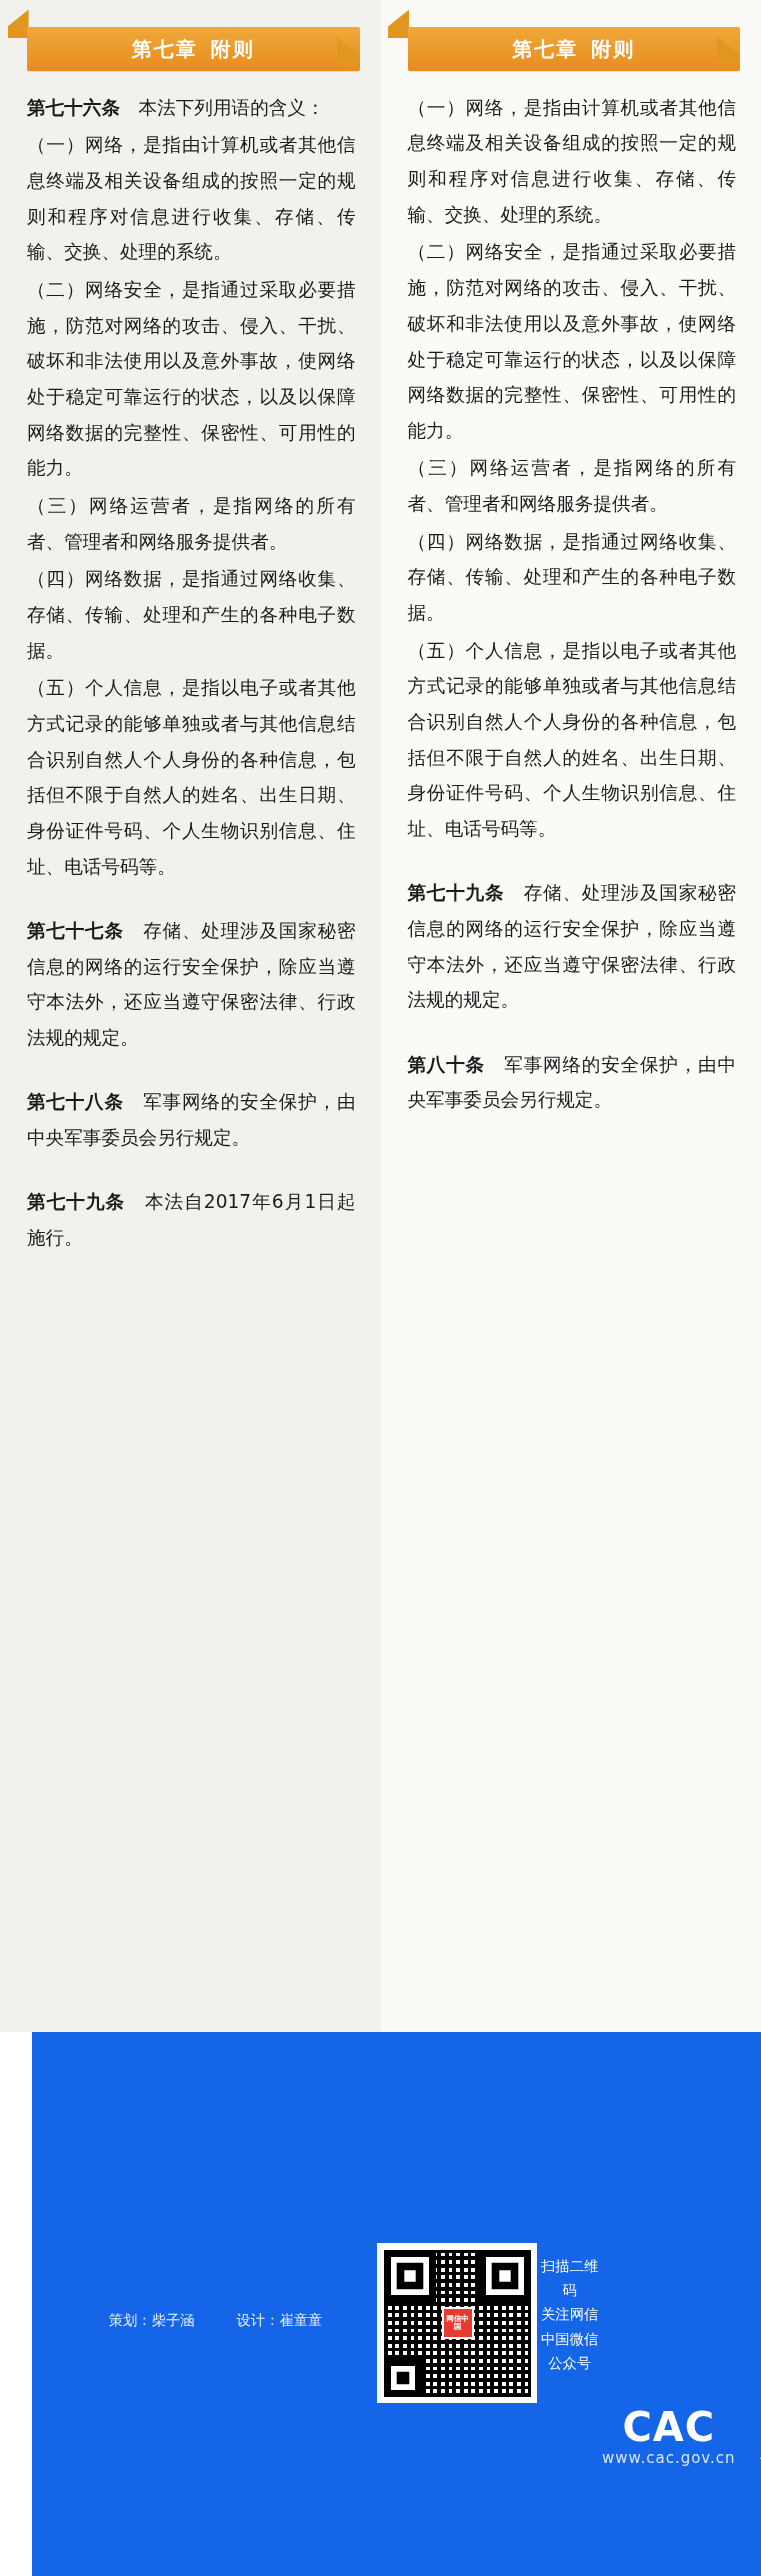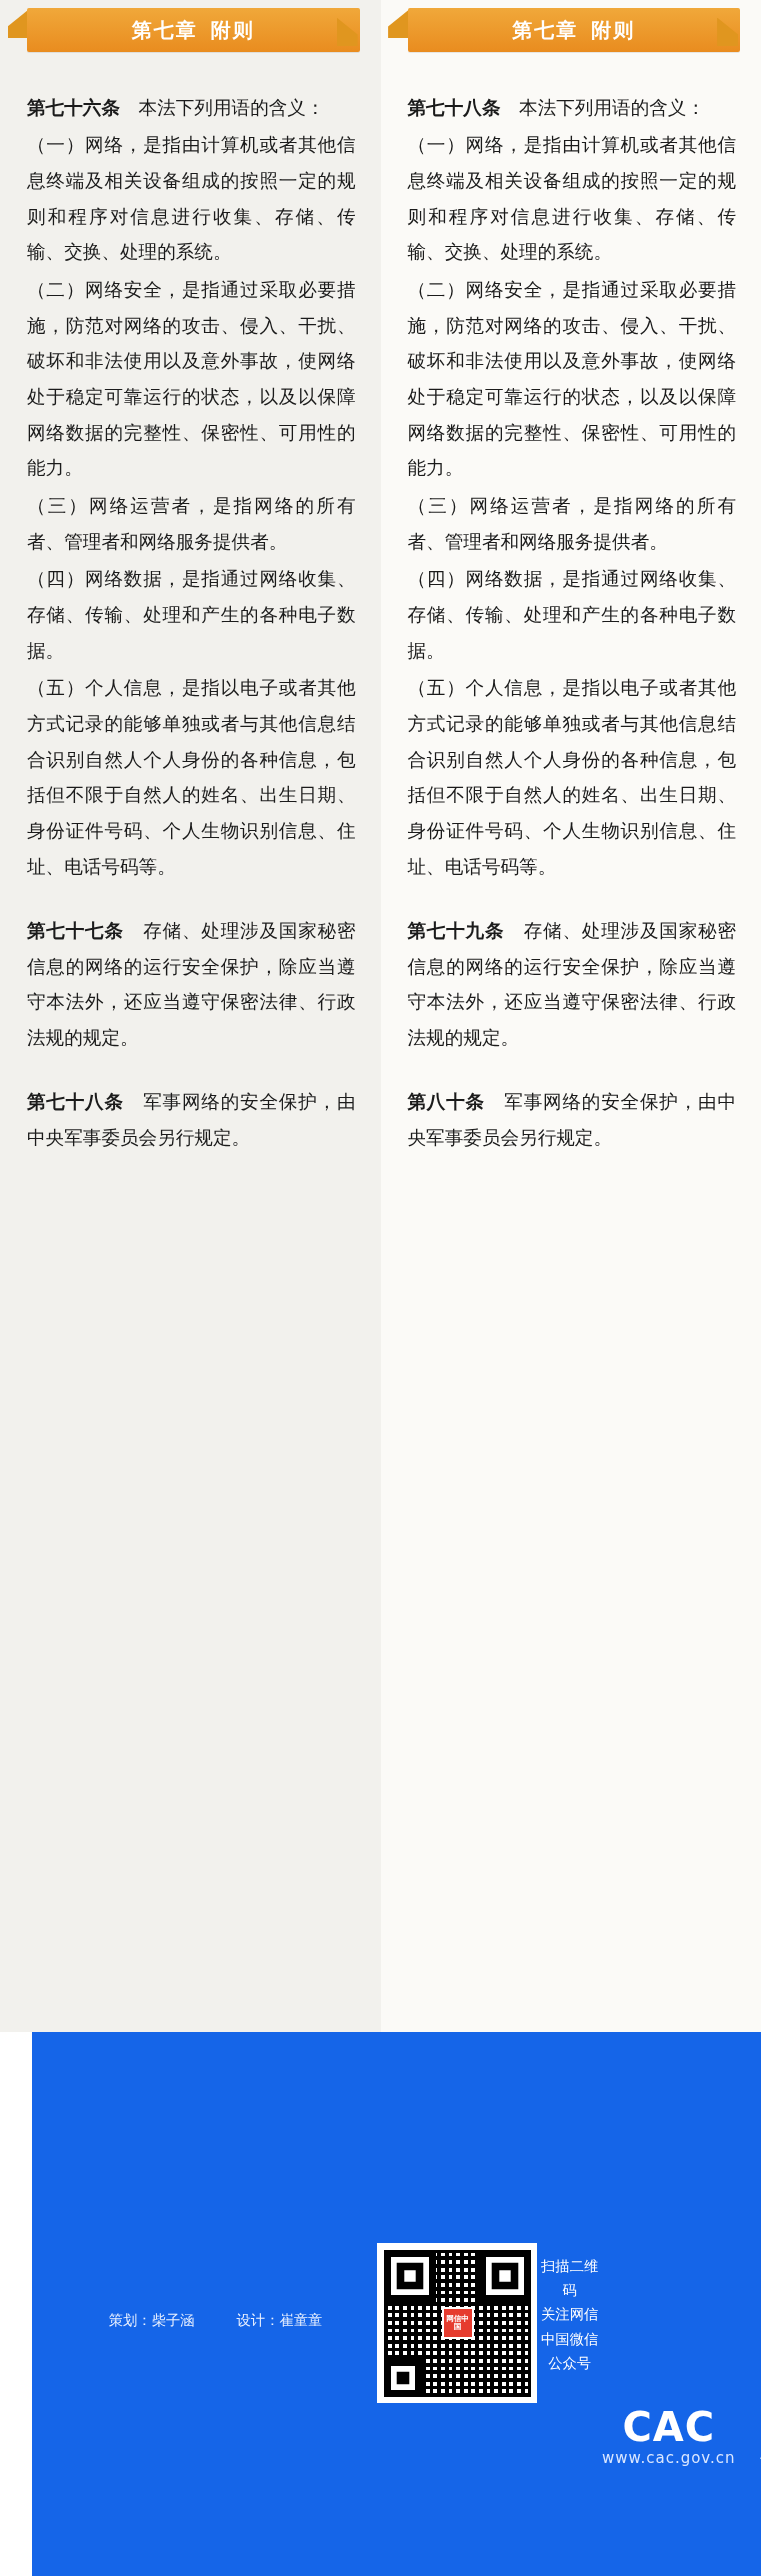--- a/index.html
+++ b/index.html
@@ -36,21 +36,21 @@
   .col-left {
     background: #f2f1ed;
   }
   .col-right {
     background: #fbfaf7;
   }
   
   .banner-wrap {
     position: relative;
     height: 86px;
-    padding-top: 8px;
+    padding-top: 27px;
   }
   .banner {
     position: relative;
     margin: 0 21px 0 27px;
     height: 44px;
     background: linear-gradient(180deg, #f0a83a 0%, #e98c1f 100%);
     border-radius: 1.9px;
     display: flex;
     align-items: center;
     justify-content: center;
@@ -235,37 +235,39 @@
         </div>
 
         <div class="article">
           <p class="para"><span class="num">第七十七条</span>　<span>存储、处理涉及国家秘密信息的网络的运行安全保护，除应当遵守本法外，还应当遵守保密法律、行政法规的规定。</span></p>
         </div>
 
         <div class="article">
           <p class="para"><span class="num">第七十八条</span>　<span>军事网络的安全保护，由中央军事委员会另行规定。</span></p>
         </div>
 
+        <div class="article">
+          <p class="para"><span class="num">第七十九条</span>　<span>本法自2017年6月1日起施行。</span></p>
+        </div>
 
       </div>
     </div>
 
     <div class="column col-right">
       <div class="banner-wrap">
         <div class="ribbon-tail-left2"></div>
         <div class="banner">
           <div class="ribbon-tail-right"></div>
           <span class="banner-text"><span>第七章</span><span class="sp"></span><span>附则</span></span>
         </div>
       </div>
 
       <div class="body-text">
 
         <div class="article" style="margin-top:3.8px;">
-          <p class="para"><span class="num">第七十八条</span>　<span>本法下列用语的含义：</span></p>
           <p class="para">（一）网络，是指由计算机或者其他信息终端及相关设备组成的按照一定的规则和程序对信息进行收集、存储、传输、交换、处理的系统。</p>
           <p class="para">（二）网络安全，是指通过采取必要措施，防范对网络的攻击、侵入、干扰、破坏和非法使用以及意外事故，使网络处于稳定可靠运行的状态，以及以保障网络数据的完整性、保密性、可用性的能力。</p>
           <p class="para">（三）网络运营者，是指网络的所有者、管理者和网络服务提供者。</p>
           <p class="para">（四）网络数据，是指通过网络收集、存储、传输、处理和产生的各种电子数据。</p>
           <p class="para">（五）个人信息，是指以电子或者其他方式记录的能够单独或者与其他信息结合识别自然人个人身份的各种信息，包括但不限于自然人的姓名、出生日期、身份证件号码、个人生物识别信息、住址、电话号码等。</p>
         </div>
 
         <div class="article">
           <p class="para"><span class="num">第七十九条</span>　<span>存储、处理涉及国家秘密信息的网络的运行安全保护，除应当遵守本法外，还应当遵守保密法律、行政法规的规定。</span></p>
         </div>

